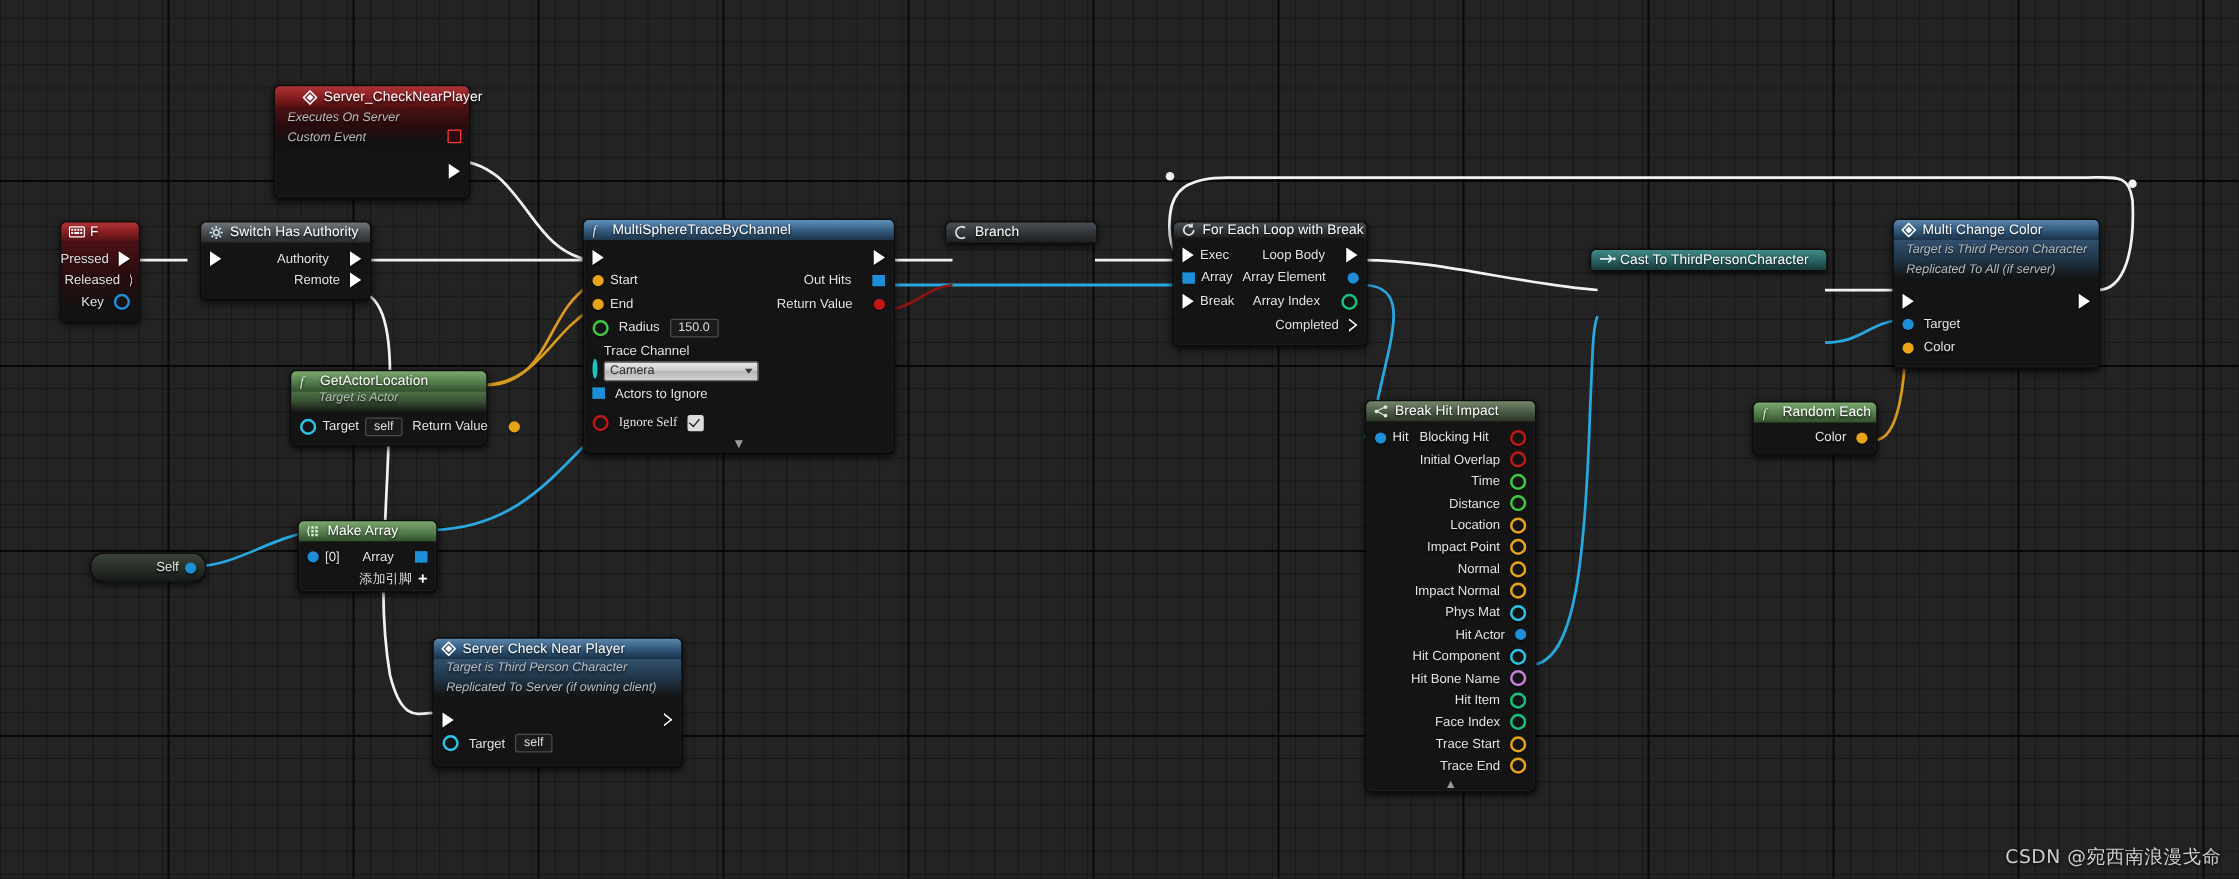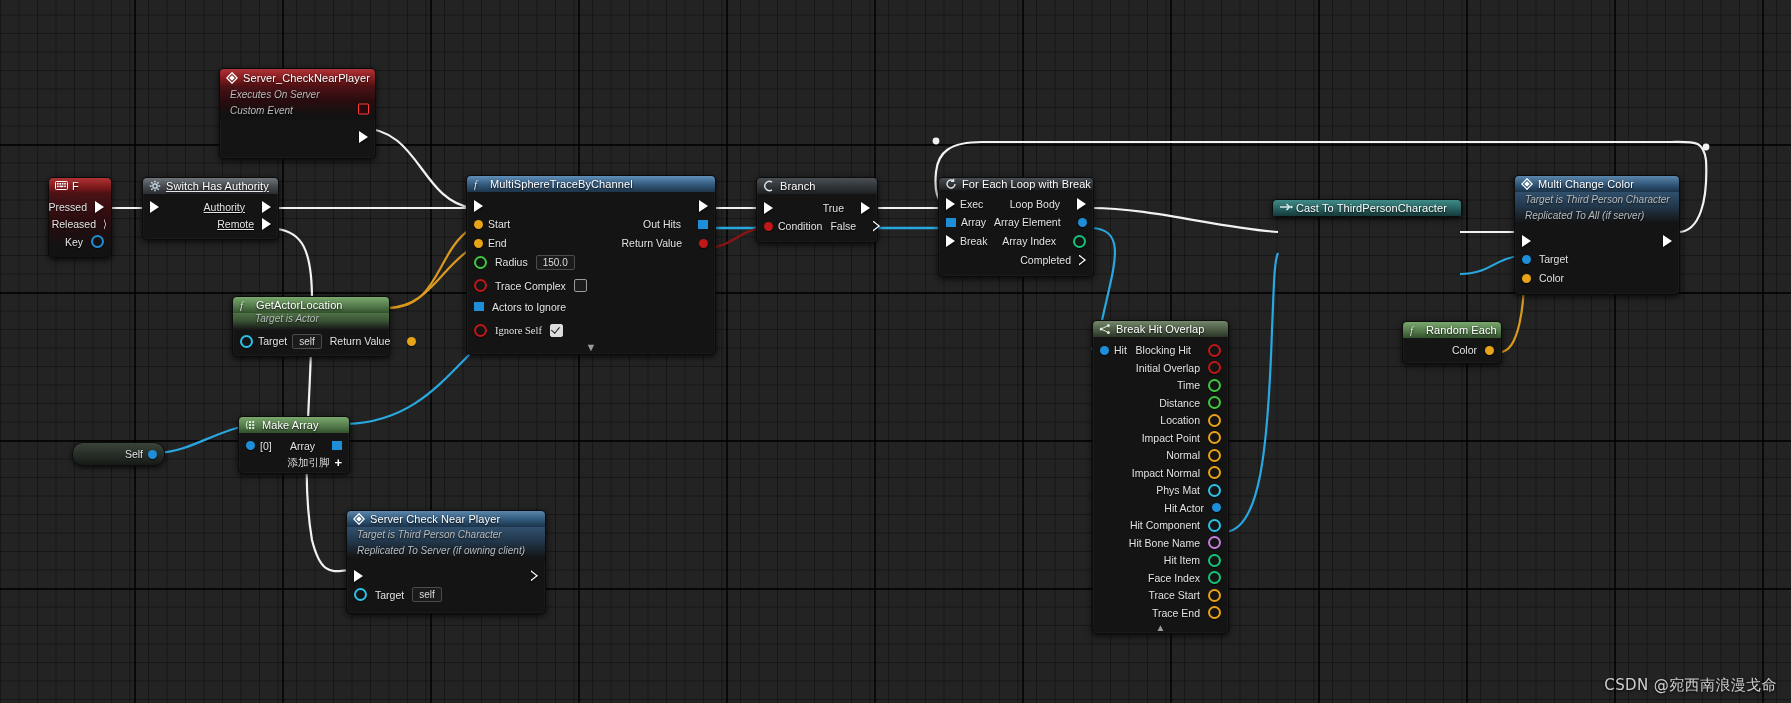--- a/index.html
+++ b/index.html
@@ -31,21 +31,21 @@
     position:absolute;
     border-radius:5px;
     background:#141414;
     border:1px solid #0b0b0b;
     box-shadow:0 2px 6px rgba(0,0,0,.75), inset 0 0 0 1px rgba(255,255,255,.03);
     font-size:10.5px;
     overflow:visible;
   }
   .nhead{
     border-radius:4px 4px 0 0;
-    padding:3px 7px 3px 6px;
+    padding:3px 7px 3px 22px;
     display:flex;align-items:center;gap:5px;
     font-size:11px;
     letter-spacing:.1px;
     color:#ffffff;
     text-shadow:0 1px 2px rgba(0,0,0,.9);
     position:relative;
   }
   .nhead .ttl{white-space:nowrap;}
   .nsub{
     padding:0 8px 3px 24px;
@@ -256,21 +256,21 @@
         <span class="lbl">Released</span>
         <span class="exec hollow"></span>
       </div>
       <div class="row" style="justify-content:flex-end;">
         <span class="lbl">Key</span>
         <span class="dot hollow c-objblue"></span>
       </div>
     </div>
   </div>
 
-  <div class="node" style="left:142px;top:177px;width:135px;text-decoration:underline;">
+  <div class="node" style="left:160px;top:177px;width:135px;">
     <div class="nhead h-grey" style="padding:2px 6px;">
       <span class="ico">
         <svg width="12" height="12" viewBox="0 0 12 12">
             <circle cx="6" cy="6" r="2.2" fill="none" stroke="#cfe3f2" stroke-width="1.3"></circle>
             <g stroke="#cfe3f2" stroke-width="1.4">
               <path d="M6 .8V2.6M6 9.4v1.8M.8 6h1.8M9.4 6h1.8M2.3 2.3l1.3 1.3M8.4 8.4l1.3 1.3M9.7 2.3 8.4 3.6M3.6 8.4 2.3 9.7"></path>
             </g>
           </svg>
       </span>
       <span class="ttl">Switch Has Authority</span>
@@ -414,26 +414,31 @@
           <span class="dot c-red"></span>
         </span>
       </div>
 
       <div class="row" style="height:19px;justify-content:flex-start;">
         <span class="dot hollow c-green"></span>
         <span class="lbl">Radius</span>
         <span class="valbox">150.0</span>
       </div>
 
-
-      <div class="row" style="height:22px;justify-content:flex-start;margin-top:3px;">
-        <span class="dot hollow c-red"></span>
-        <span class="lbl">Trace Complex</span>
-        <span class="chk"></span>
-      </div>
+      <div class="stackrow" style="margin-top:3px;">
+        <span class="pinwrap" style="padding-top:14px;"><span class="dot hollow c-teal"></span></span>
+        <span style="display:flex;flex-direction:column;gap:2px;">
+          <span class="lbl">Trace Channel</span>
+          <span class="combo">
+            <span class="cv">Camera</span>
+            <span class="cc"></span>
+          </span>
+        </span>
+      </div>
+
 
       <div class="row" style="height:20px;justify-content:flex-start;">
         <span class="arr c-objblue">
           <i style="left:0;top:0"></i>
             <i style="left:3.6px;top:0"></i>
             <i style="left:7.2px;top:0"></i>
           <i style="left:0;top:3.4px"></i>
             <i style="left:3.6px;top:3.4px"></i>
             <i style="left:7.2px;top:3.4px"></i>
           <i style="left:0;top:6.8px"></i>
@@ -454,39 +459,20 @@
   </div>
 
   <div class="node" style="left:756px;top:177px;width:120px;">
     <div class="nhead h-dark" style="padding:2px 6px;">
       <span class="ico">
         <svg width="12" height="12" viewBox="0 0 12 12">
             <path d="M9 2.2A4.6 4.6 0 1 0 9 9.8" fill="none" stroke="#e2e2e2" stroke-width="1.4"></path>
           </svg>
       </span>
       <span class="ttl">Branch</span>
-    </div>
-    <div class="nbody" style="padding-top:5px;">
-      <div class="row">
-        <span class="exec"></span>
-        <span class="rgt">
-          <span class="lbl">True</span>
-          <span class="exec"></span>
-        </span>
-      </div>
-      <div class="row" style="height:19px;">
-        <span class="lft">
-          <span class="dot c-red"></span>
-          <span class="lbl">Condition</span>
-        </span>
-        <span class="rgt">
-          <span class="lbl">False</span>
-          <span class="exec hollow"></span>
-        </span>
-      </div>
     </div>
   </div>
 
   <div class="node" style="left:938px;top:177px;width:154px;">
     <div class="nhead h-dark" style="padding:0 6px;">
       <span class="ico">
         <svg width="12" height="12" viewBox="0 0 12 12">
             <path d="M10 6a4 4 0 1 1-1.3-3" fill="none" stroke="#e2e2e2" stroke-width="1.4"></path>
             <path d="M8.6 0.8v2.6h-2.6" fill="none" stroke="#e2e2e2" stroke-width="1.3"></path>
           </svg>
@@ -544,21 +530,21 @@
   <div class="node" style="left:1092px;top:320px;width:135px;">
     <div class="nhead h-break" style="padding:2px 6px;">
       <span class="ico">
         <svg width="12" height="12" viewBox="0 0 12 12">
             <circle cx="2.2" cy="6" r="1.5" fill="#dfeada"></circle>
             <circle cx="9.4" cy="2.6" r="1.5" fill="#dfeada"></circle>
             <circle cx="9.4" cy="9.4" r="1.5" fill="#dfeada"></circle>
             <path d="M3.3 5.4 8.3 3M3.3 6.6 8.3 9" stroke="#dfeada" stroke-width="1"></path>
           </svg>
       </span>
-      <span class="ttl">Break Hit Overlap</span>
+      <span class="ttl">Break Hit Impact</span>
     </div>
     <div class="nbody" style="padding-top:4px;padding-bottom:1px;">
       <div class="row" style="height:18px;">
         <span class="lft">
           <span class="dot c-objblue"></span>
           <span class="lbl">Hit</span>
         </span>
         <span class="rgt">
           <span class="lbl">Blocking Hit</span>
           <span class="dot hollow c-red"></span>

